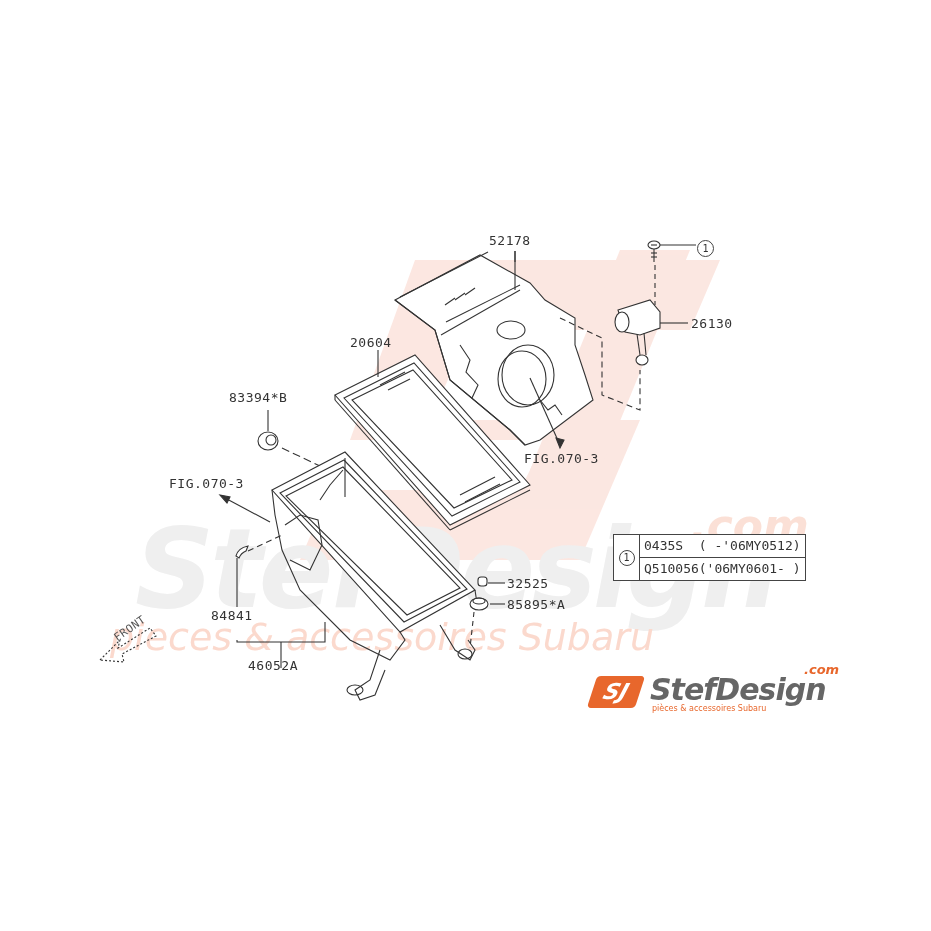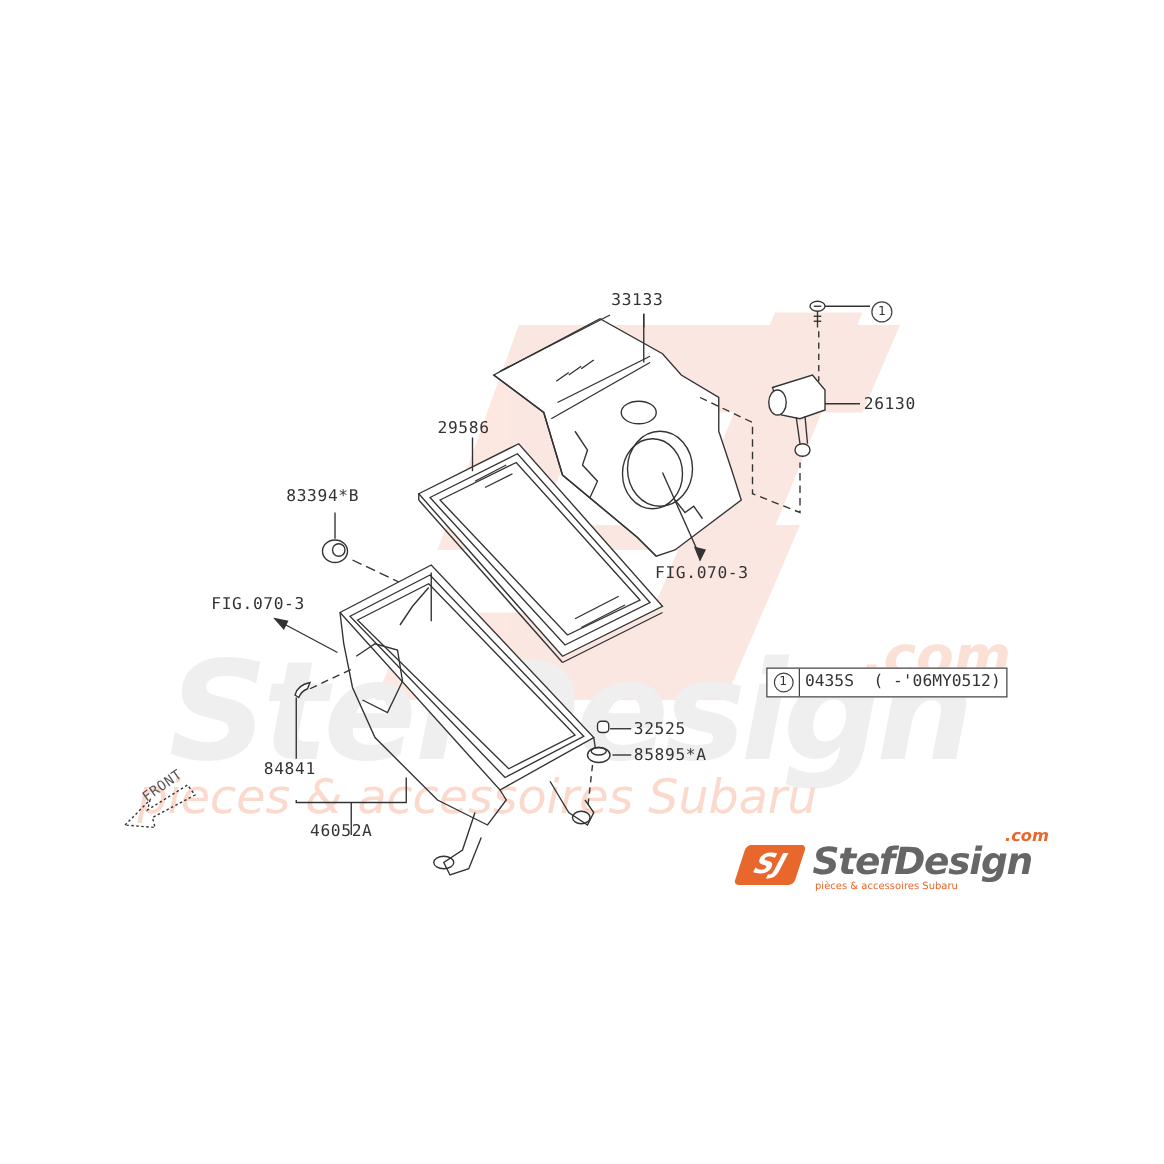--- a/index.html
+++ b/index.html
@@ -152,22 +152,22 @@
     <line x1="488" y1="583" x2="505" y2="583"></line>
     <line x1="490" y1="604" x2="505" y2="604"></line>
     <line x1="474" y1="612" x2="470" y2="648" stroke-dasharray="5,4"></line>
 
     <g stroke-dasharray="2,2">
       <polygon points="100,660 120,640 118,648 150,628 156,636 122,654 124,662"></polygon>
     </g>
   </svg>
 </div>
 
-<div class="label" style="left:489px; top:233px;">33133</div>
-<div class="label" style="left:350px; top:335px;">29586</div>
+<div class="label" style="left:489px; top:233px;">52178</div>
+<div class="label" style="left:350px; top:335px;">20604</div>
 <div class="label" style="left:691px; top:316px;">26130</div>
 <div class="label" style="left:229px; top:390px;">83394*B</div>
 <div class="label" style="left:507px; top:597px;">85895*A</div>
 <div class="label" style="left:507px; top:576px;">32525</div>
 <div class="label" style="left:211px; top:608px;">84841</div>
 <div class="label" style="left:248px; top:658px;">46052A</div>
 
 <div class="label" style="left:524px; top:451px;">FIG.070-3</div>
 <div class="label" style="left:169px; top:476px;">FIG.070-3</div>
 
@@ -175,20 +175,21 @@
   <span class="circled">1</span>
 </div>
 
 <div class="label" style="left:112px; top:622px; font-size:11px; transform:rotate(-35deg); color:#555;">FRONT</div>
 
 <div class="legend">
   <div class="circ">
     <span>1</span>
   </div>
   <div class="row" style="white-space:pre;">0435S  ( -'06MY0512)</div>
+  <div class="row" style="white-space:pre;">Q510056('06MY0601- )</div>
 </div>
 
 <div class="logo">
   <div class="badge">SJ</div>
   <div class="name">StefDesign</div>
   <div class="dotcom">.com</div>
   <div class="tag">pièces &amp; accessoires Subaru</div>
 </div>
 
 </body></html>

